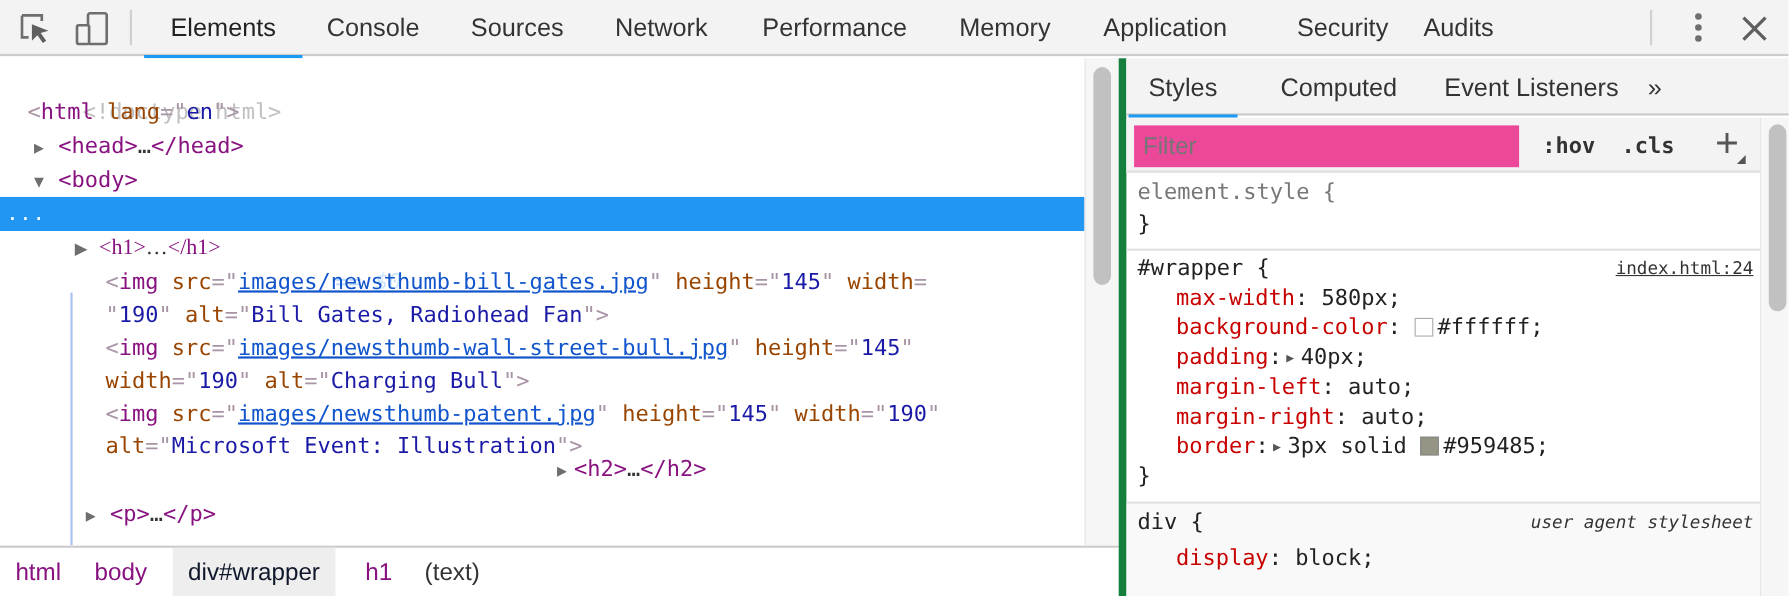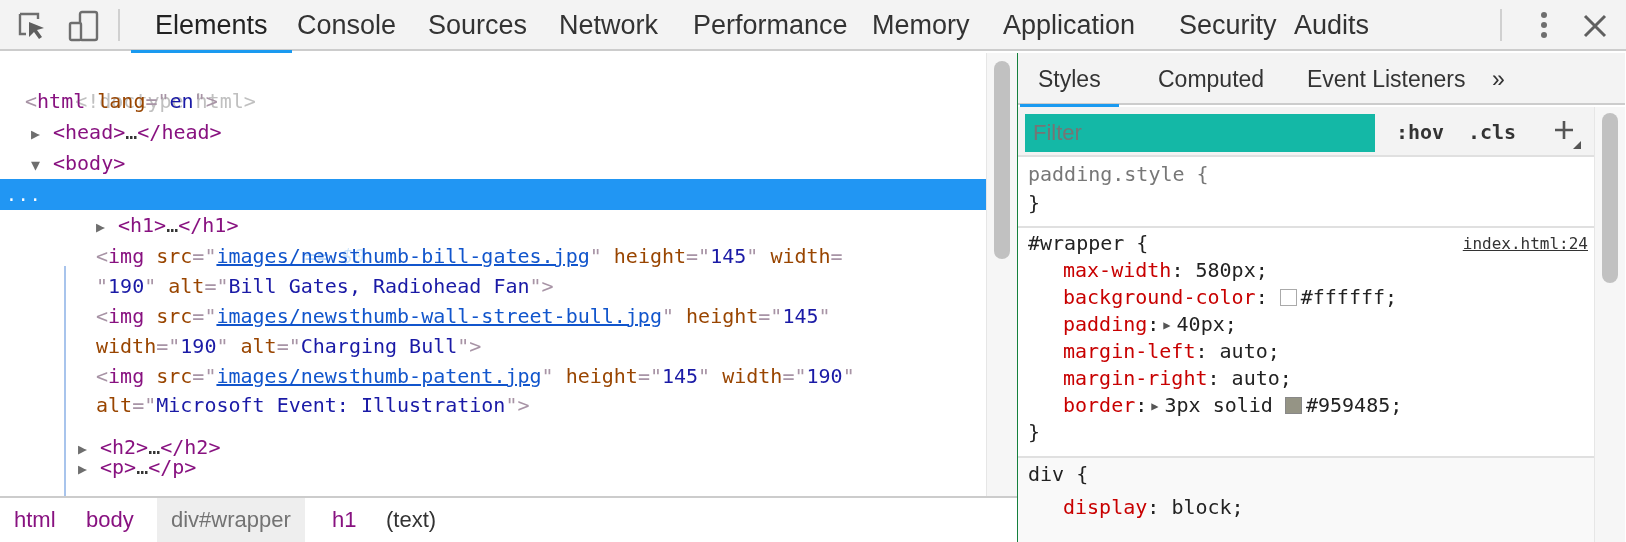--- a/index.html
+++ b/index.html
@@ -8,21 +8,21 @@
 
     
     .toolbar {
       position: absolute; left: 0; top: 0; width: 1626px; height: 51px;
       background: #f3f3f3; border-bottom: 2px solid #cccccc;
     }
     .tb-icon { position: absolute; top: 10px; width: 32px; height: 32px; cursor: pointer; }
     .tb-sep { position: absolute; top: 9px; width: 2px; height: 32px; background: #d0d0d0; }
     .tab {
       position: absolute; top: 0; height: 51px; line-height: 50px;
-      font-size: 27px; color: #333333; padding: 0 24px; cursor: pointer; white-space: nowrap;
+      font-size: 23px; color: #333333; padding: 0 24px; cursor: pointer; white-space: nowrap;
     }
     .tab.active { color: #222222; }
     .tab.active::after {
       content: ""; position: absolute; left: 0; right: 0; bottom: -2px; height: 3px; background: #1a9af0;
     }
 
     
     .dom-pane {
       position: absolute; left: 0; top: 53px; width: 1017px; height: 443px; background: #ffffff; overflow: hidden;
     }
@@ -56,45 +56,45 @@
 
     
     .crumbs {
       position: absolute; left: 0; top: 496px; width: 1017px; height: 46px; background: #ffffff;
       border-top: 2px solid #cccccc;
     }
     .crumb {
       position: absolute; top: 0; height: 44px; line-height: 44px; font-size: 22px; padding: 0 14px;
       color: #881280; cursor: pointer;
     }
-    .crumb.current { background: #eeeeee; color: #737373; }
+    .crumb.current { background: #eeeeee; color: #0f172a; }
     .crumb.text { color: #333333; }
 
     
     .sidebar {
       position: absolute; left: 1017px; top: 53px; width: 609px; height: 489px; background: #ffffff;
-      border-left: 1px solid #15803d;
+      border-left: 7px solid #15803d;
     }
     .side-tabs {
       position: absolute; left: 0; top: 0; width: 607px; height: 52px; background: #f3f3f3;
       border-bottom: 2px solid #cccccc;
     }
     .stab {
       position: absolute; top: 0; height: 52px; line-height: 52px; font-size: 23px; color: #333; padding: 0 18px;
       cursor: pointer; white-space: nowrap;
     }
     .stab.active::after {
       content: ""; position: absolute; left: 0; right: 0; bottom: -2px; height: 3px; background: #1a9af0;
     }
     .filter-bar {
       position: absolute; left: 0; top: 54px; width: 576px; height: 50px; background: #f3f3f3;
       border-bottom: 2px solid #e0e0e0;
     }
     .filter-input {
-      position: absolute; left: 7px; top: 7px; width: 350px; height: 38px; border: none; background: #14b8a6;
+      position: absolute; left: 7px; top: 7px; width: 350px; height: 38px; border: none; background: #ec4899;
       font-family: "Liberation Sans", sans-serif; font-size: 22px; padding-left: 8px; color: #333; outline: none;
     }
     .filter-input::placeholder { color: #757575; }
     .fbtn {
       position: absolute; top: 0; height: 50px; line-height: 50px;
       font-family: "DejaVu Sans Mono", monospace; font-size: 20px; font-weight: bold; color: #333; cursor: pointer;
     }
     .plus-btn { position: absolute; left: 533px; top: 8px; width: 32px; height: 34px; cursor: pointer; }
 
     .rules { position: absolute; left: 0; top: 104px; width: 576px; height: 385px; overflow: hidden; }
@@ -172,32 +172,32 @@
 
   <div class="line" style="top:95px; left:31px;"><span class="tri">▼</span><span class="tag">&lt;body&gt;</span></div>
 
   <div class="line selected" style="top:126px; width:986px;">
     <span class="dots">...</span>
     <span style="position:absolute; left:54px;"><span class="tri">▼</span><span class="sel-text">&lt;</span><span class="sel-text">div</span> <span class="sel-text">id</span><span class="sel-text">="</span><span class="sel-text">wrapper</span><span class="sel-text">"&gt;</span> <span class="sel-eq">==</span> <span class="sel-var">$0</span></span>
   </div>
 
   <div class="guide"></div>
 
-  <div class="line" style="top:157px; left:96px;"><span class="tri">▶</span><span class="tag">&lt;h1&gt;</span><span style="color:#333;">…</span><span class="tag">&lt;/h1&gt;</span></div>
+  <div class="line" style="top:157px; left:68px;font-family:Liberation Serif, serif;"><span class="tri">▶</span><span class="tag">&lt;h1&gt;</span><span style="color:#333;">…</span><span class="tag">&lt;/h1&gt;</span></div>
 
   <div class="line" style="top:188px; left:96px;"><span class="punct">&lt;</span><span class="tag">img</span> <span class="attr">src</span><span class="punct">="</span><span class="link">images/newsthumb-bill-gates.jpg</span><span class="punct">"</span> <span class="attr">height</span><span class="punct">="</span><span class="val">145</span><span class="punct">"</span> <span class="attr">width</span><span class="punct">=</span></div>
   <div class="line" style="top:218px; left:96px;"><span class="punct">"</span><span class="val">190</span><span class="punct">"</span> <span class="attr">alt</span><span class="punct">="</span><span class="val">Bill Gates, Radiohead Fan</span><span class="punct">"&gt;</span></div>
 
   <div class="line" style="top:248px; left:96px;"><span class="punct">&lt;</span><span class="tag">img</span> <span class="attr">src</span><span class="punct">="</span><span class="link">images/newsthumb-wall-street-bull.jpg</span><span class="punct">"</span> <span class="attr">height</span><span class="punct">="</span><span class="val">145</span><span class="punct">"</span></div>
   <div class="line" style="top:278px; left:96px;"><span class="attr">width</span><span class="punct">="</span><span class="val">190</span><span class="punct">"</span> <span class="attr">alt</span><span class="punct">="</span><span class="val">Charging Bull</span><span class="punct">"&gt;</span></div>
 
   <div class="line" style="top:308px; left:96px;"><span class="punct">&lt;</span><span class="tag">img</span> <span class="attr">src</span><span class="punct">="</span><span class="link">images/newsthumb-patent.jpg</span><span class="punct">"</span> <span class="attr">height</span><span class="punct">="</span><span class="val">145</span><span class="punct">"</span> <span class="attr">width</span><span class="punct">="</span><span class="val">190</span><span class="punct">"</span></div>
   <div class="line" style="top:337px; left:96px;"><span class="attr">alt</span><span class="punct">="</span><span class="val">Microsoft Event: Illustration</span><span class="punct">"&gt;</span></div>
 
-  <div class="line" style="top:379px; left:78px;"><span class="tri">▶</span><span class="tag">&lt;h2&gt;</span><span style="color:#333;">…</span><span class="tag">&lt;/h2&gt;</span></div>
+  <div class="line" style="top:358px; left:78px;text-align:center;"><span class="tri">▶</span><span class="tag">&lt;h2&gt;</span><span style="color:#333;">…</span><span class="tag">&lt;/h2&gt;</span></div>
 
   <div class="line" style="top:399px; left:78px;"><span class="tri">▶</span><span class="tag">&lt;p&gt;</span><span style="color:#333;">…</span><span class="tag">&lt;/p&gt;</span></div>
 </div>
 
 <div class="dom-scroll-track">
   <div class="dom-scroll-thumb"></div>
 </div>
 
 <div class="crumbs">
   <div class="crumb" style="left:0px;">html</div>
@@ -223,21 +223,21 @@
       <svg width="32" height="34" viewBox="0 0 32 34">
         <path d="M13 6 V24 M4 15 H22" stroke="#555" stroke-width="2.6"></path>
         <path d="M30 26 L30 34 L22 34 Z" fill="#555"></path>
       </svg>
     </div>
   </div>
 
   <div class="rules">
 
     <div class="rule" style="top:0; height:71px;">
-      <div class="rline selector-dim" style="top:4px;">padding.style {</div>
+      <div class="rline selector-dim" style="top:4px;">element.style {</div>
       <div class="rline" style="top:33px;">}</div>
     </div>
 
     <div class="rule" style="top:71px; height:230px;">
       <div class="rline" style="top:2px;">#wrapper {</div>
       <div class="source" style="top:2px;">index.html:24</div>
 
       <div class="rline" style="top:29px; left:45px;"><span class="prop">max-width</span>: <span>580px;</span></div>
 
       <div class="rline" style="top:56px; left:45px;"><span class="prop">background-color</span>: <span class="swatch" style="background:#ffffff;"></span><span>#ffffff;</span></div>
@@ -248,20 +248,21 @@
 
       <div class="rline" style="top:137px; left:45px;"><span class="prop">margin-right</span>: <span>auto;</span></div>
 
       <div class="rline" style="top:164px; left:45px;"><span class="prop">border</span>:<span class="mini-tri">▶</span><span>3px solid</span> <span class="swatch" style="background:#959485; border-color:#888;"></span><span>#959485;</span></div>
 
       <div class="rline" style="top:191px;">}</div>
     </div>
 
     <div class="rule ua" style="top:301px; height:90px;">
       <div class="rline italic" style="top:3px;">div {</div>
+      <div class="source ua" style="top:3px;">user agent stylesheet</div>
       <div class="rline italic" style="top:36px; left:45px;"><span class="prop">display</span>: <span>block;</span></div>
     </div>
   </div>
 
   <div class="side-scroll-track">
     <div class="side-scroll-thumb"></div>
   </div>
 </div>
 
 </body></html>

